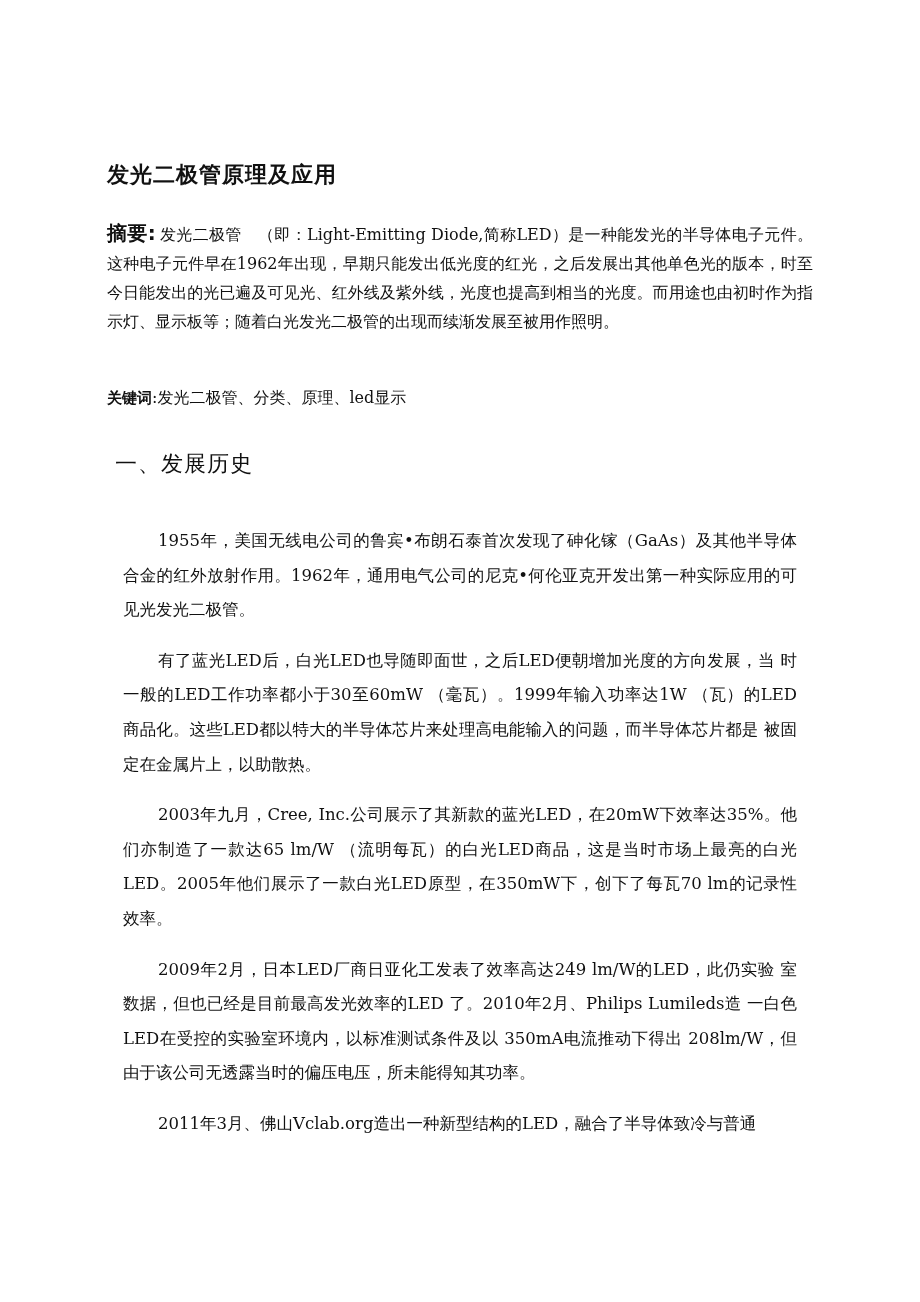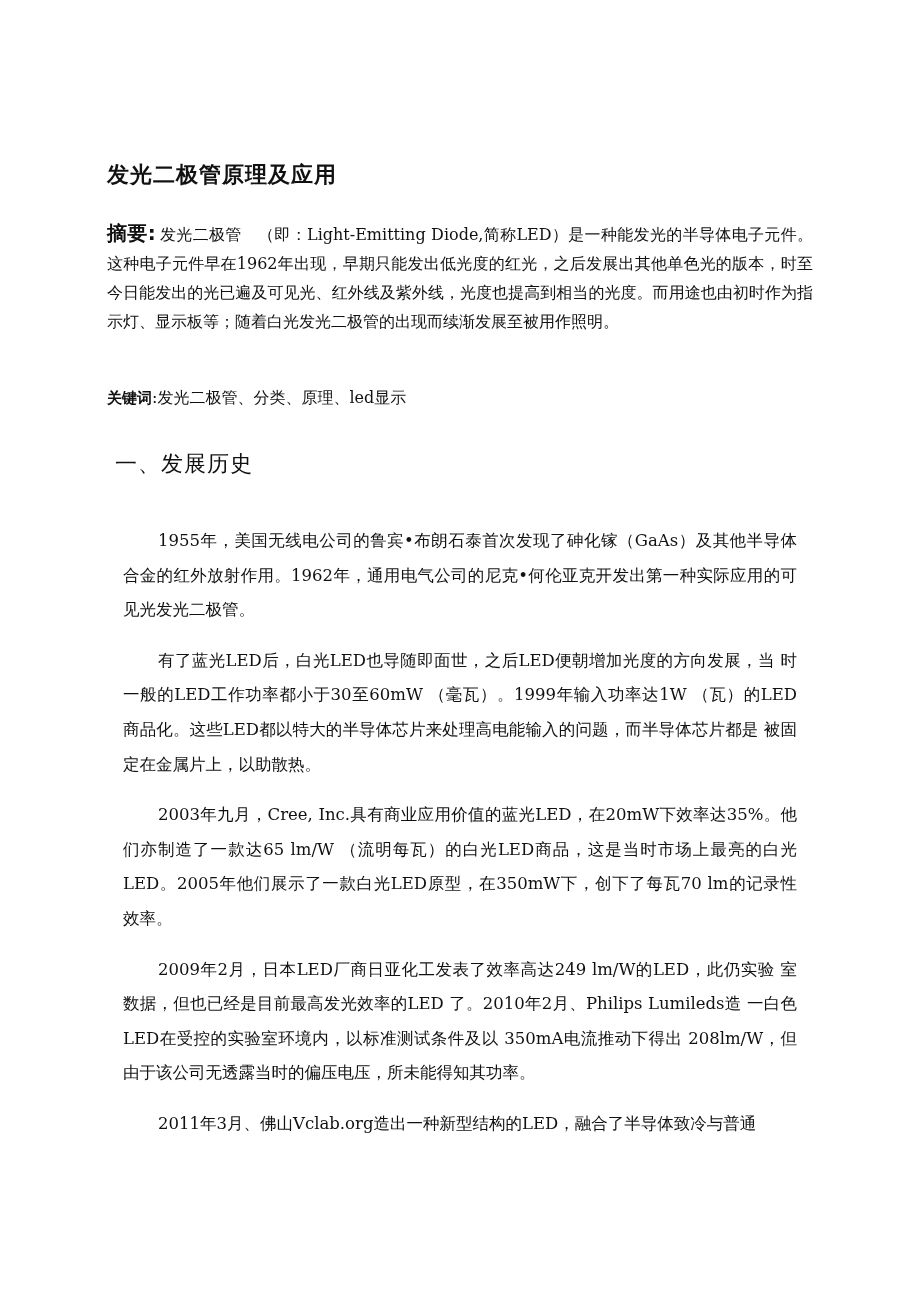--- a/index.html
+++ b/index.html
@@ -104,18 +104,18 @@
 
   <p class="keywords">
     <span class="label">关键词</span><span>:发光二极管、分类、原理、led显示</span>
   </p>
 
   <h2 class="section-heading">一、发展历史</h2>
 
   <div class="body-text">
     <p>1955年，美国无线电公司的鲁宾•布朗石泰首次发现了砷化镓（GaAs）及其他半导体合金的红外放射作用。1962年，通用电气公司的尼克•何伦亚克开发出第一种实际应用的可见光发光二极管。</p>
     <p>有了蓝光LED后，白光LED也导随即面世，之后LED便朝增加光度的方向发展，当 时一般的LED工作功率都小于30至60mW （毫瓦）。1999年输入功率达1W （瓦）的LED 商品化。这些LED都以特大的半导体芯片来处理高电能输入的问题，而半导体芯片都是 被固定在金属片上，以助散热。</p>
-    <p>2003年九月，Cree, Inc.具有商业应用价值的蓝光LED，在20mW下效率达35%。他们亦制造了一款达65 lm/W （流明每瓦）的白光LED商品，这是当时市场上最亮的白光LED。2005年他们展示了一款白光LED原型，在350mW下，创下了每瓦70 lm的记录性 效率。</p>
+    <p>2003年九月，Cree, Inc.公司展示了其新款的蓝光LED，在20mW下效率达35%。他们亦制造了一款达65 lm/W （流明每瓦）的白光LED商品，这是当时市场上最亮的白光LED。2005年他们展示了一款白光LED原型，在350mW下，创下了每瓦70 lm的记录性 效率。</p>
     <p>2009年2月，日本LED厂商日亚化工发表了效率高达249 lm/W的LED，此仍实验 室数据，但也已经是目前最高发光效率的LED 了。2010年2月、Philips Lumileds造 一白色LED在受控的实验室环境内，以标准测试条件及以 350mA电流推动下得出 208lm/W，但由于该公司无透露当时的偏压电压，所未能得知其功率。</p>
     <p>2011年3月、佛山Vclab.org造出一种新型结构的LED，融合了半导体致冷与普通</p>
   </div>
 
 </div>
 
 </body></html>

